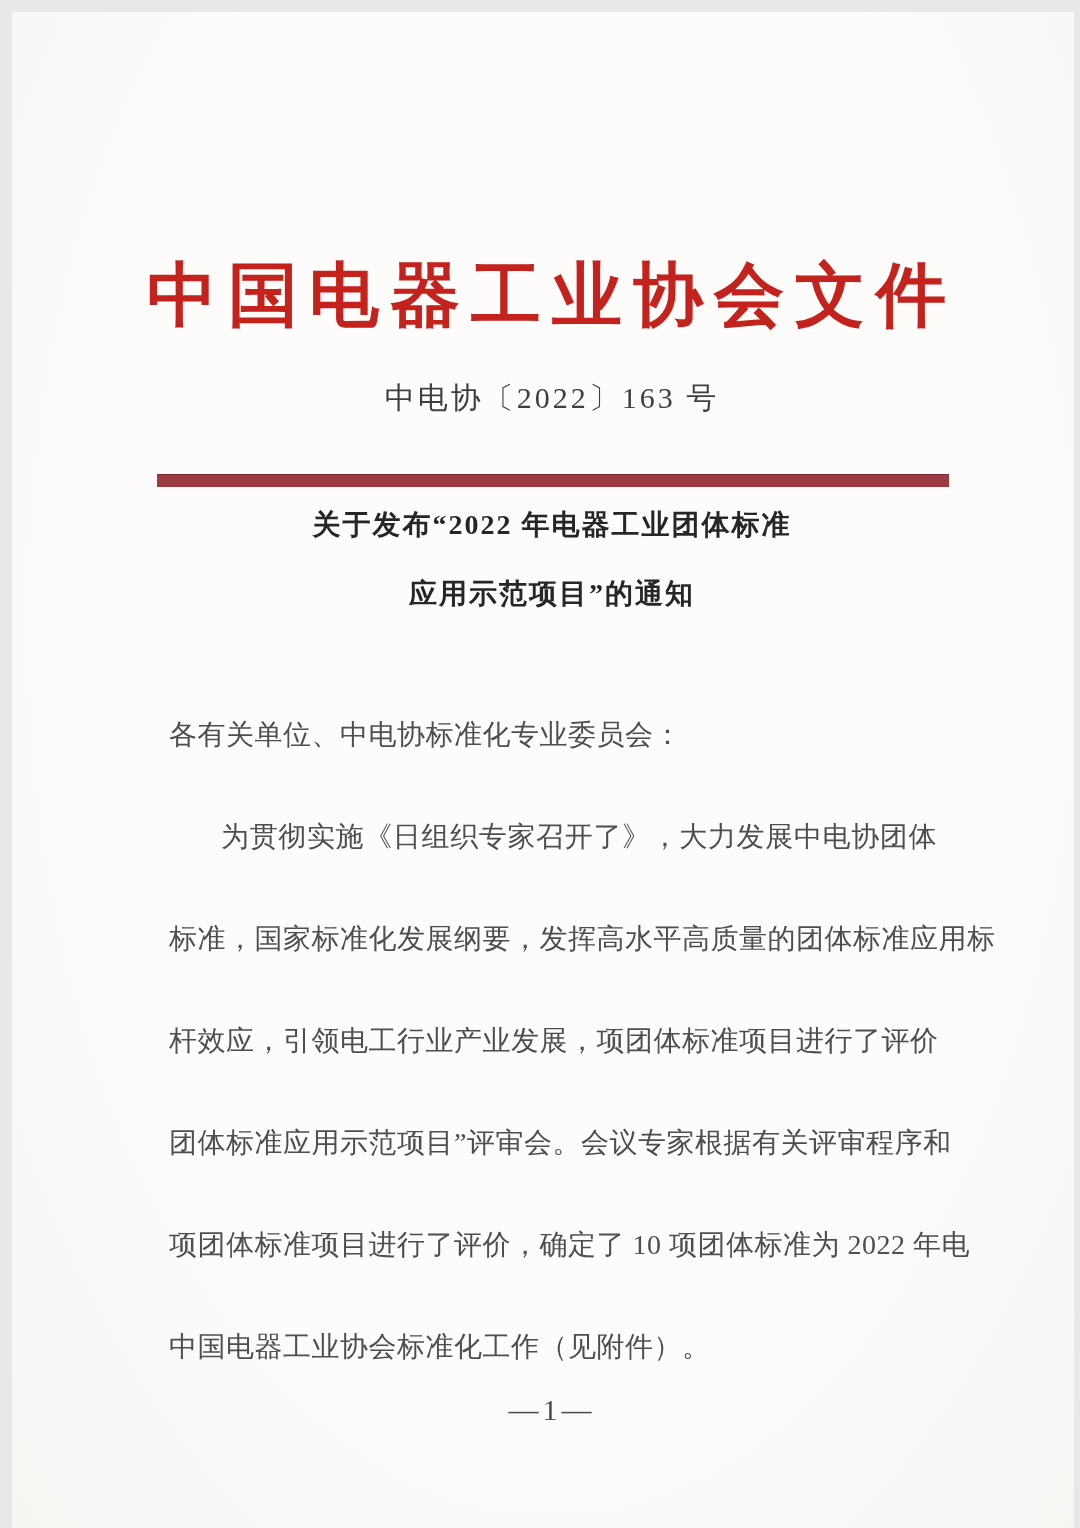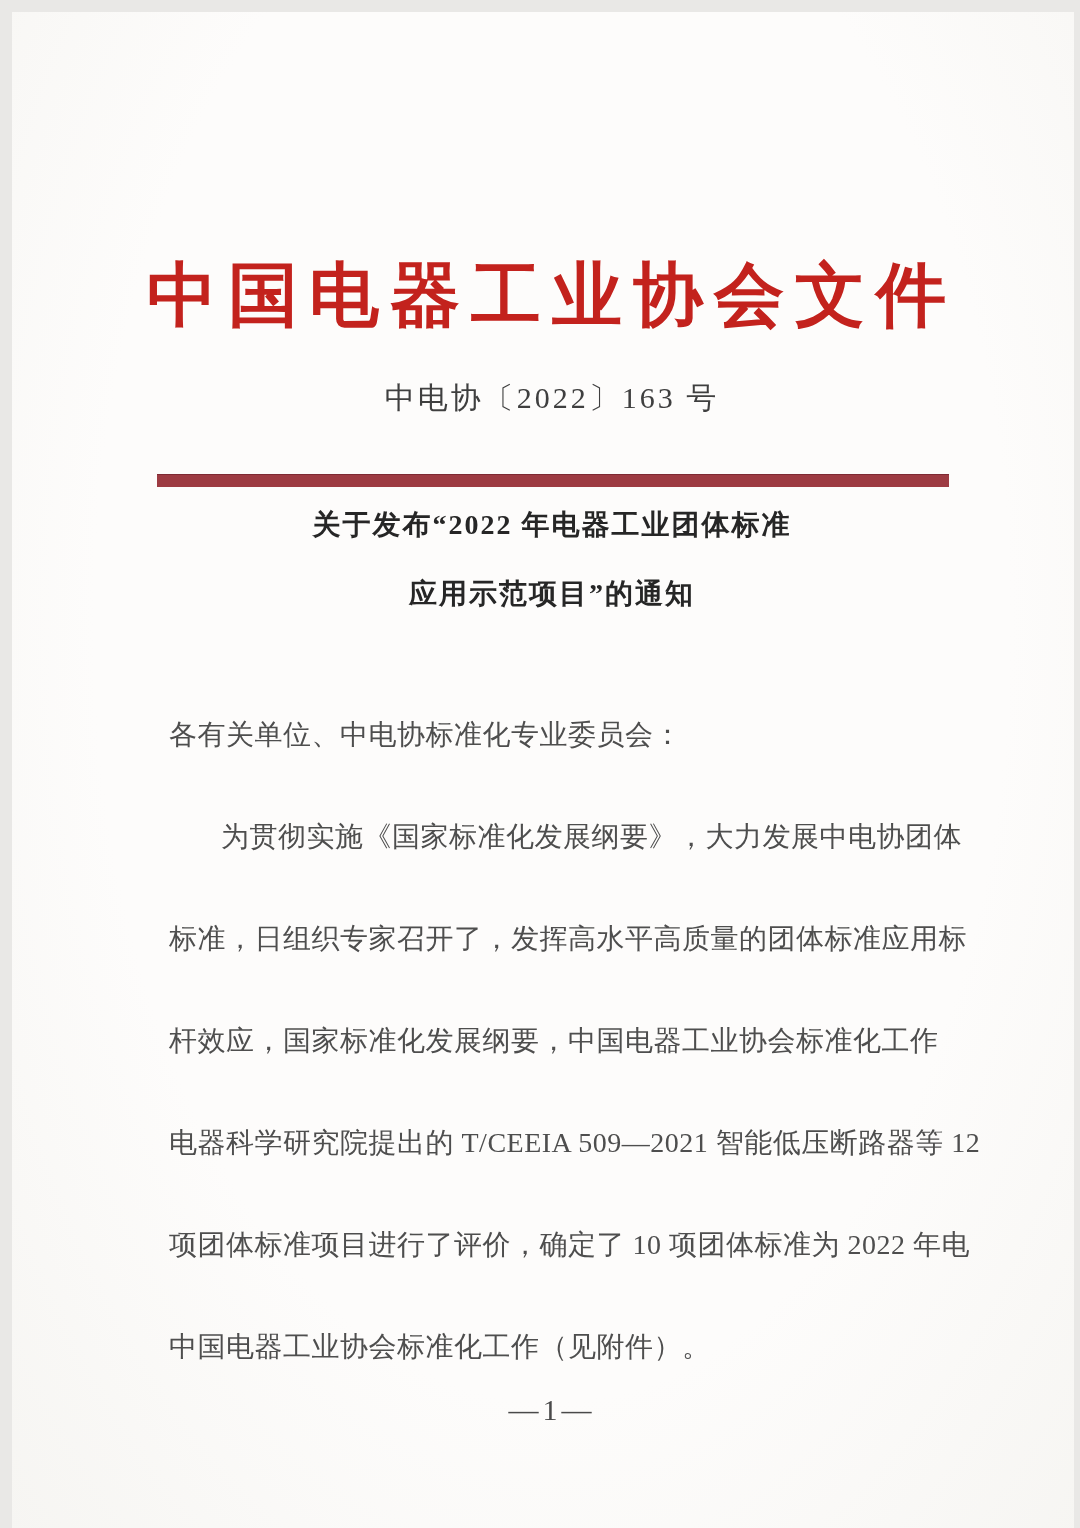--- a/index.html
+++ b/index.html
@@ -104,23 +104,23 @@
 
   <div class="red-rule" style="background: rgb(157, 59, 66);"></div>
 
   <div class="doc-title">
     <div>关于发布“2022 年电器工业团体标准</div>
     <div>应用示范项目”的通知</div>
   </div>
 
   <div class="body-text" id="body-container">
       <div class="body-line no-justify">各有关单位、中电协标准化专业委员会：</div>
-      <div class="body-line indent">为贯彻实施《国家标准化发展纲要》，大力发展中电协团体</div>
-      <div class="body-line">标准，日组织专家召开了，发挥高水平高质量的团体标准应用标</div>
-      <div class="body-line">杆效应，国家标准化发展纲要，中国电器工业协会标准化工作</div>
-      <div class="body-line">电器科学研究院提出的 T/CEEIA 509—2021 智能低压断路器等 12</div>
+      <div class="body-line indent">为贯彻实施《日组织专家召开了》，大力发展中电协团体</div>
+      <div class="body-line">标准，国家标准化发展纲要，发挥高水平高质量的团体标准应用标</div>
+      <div class="body-line">杆效应，引领电工行业产业发展，项团体标准项目进行了评价</div>
+      <div class="body-line">团体标准应用示范项目”评审会。会议专家根据有关评审程序和</div>
       <div class="body-line">项团体标准项目进行了评价，确定了 10 项团体标准为 2022 年电</div>
       <div class="body-line no-justify">中国电器工业协会标准化工作（见附件）。</div>
     </div>
 
   <div class="page-footer">—1—</div>
 
 </div>
 
 </body></html>

